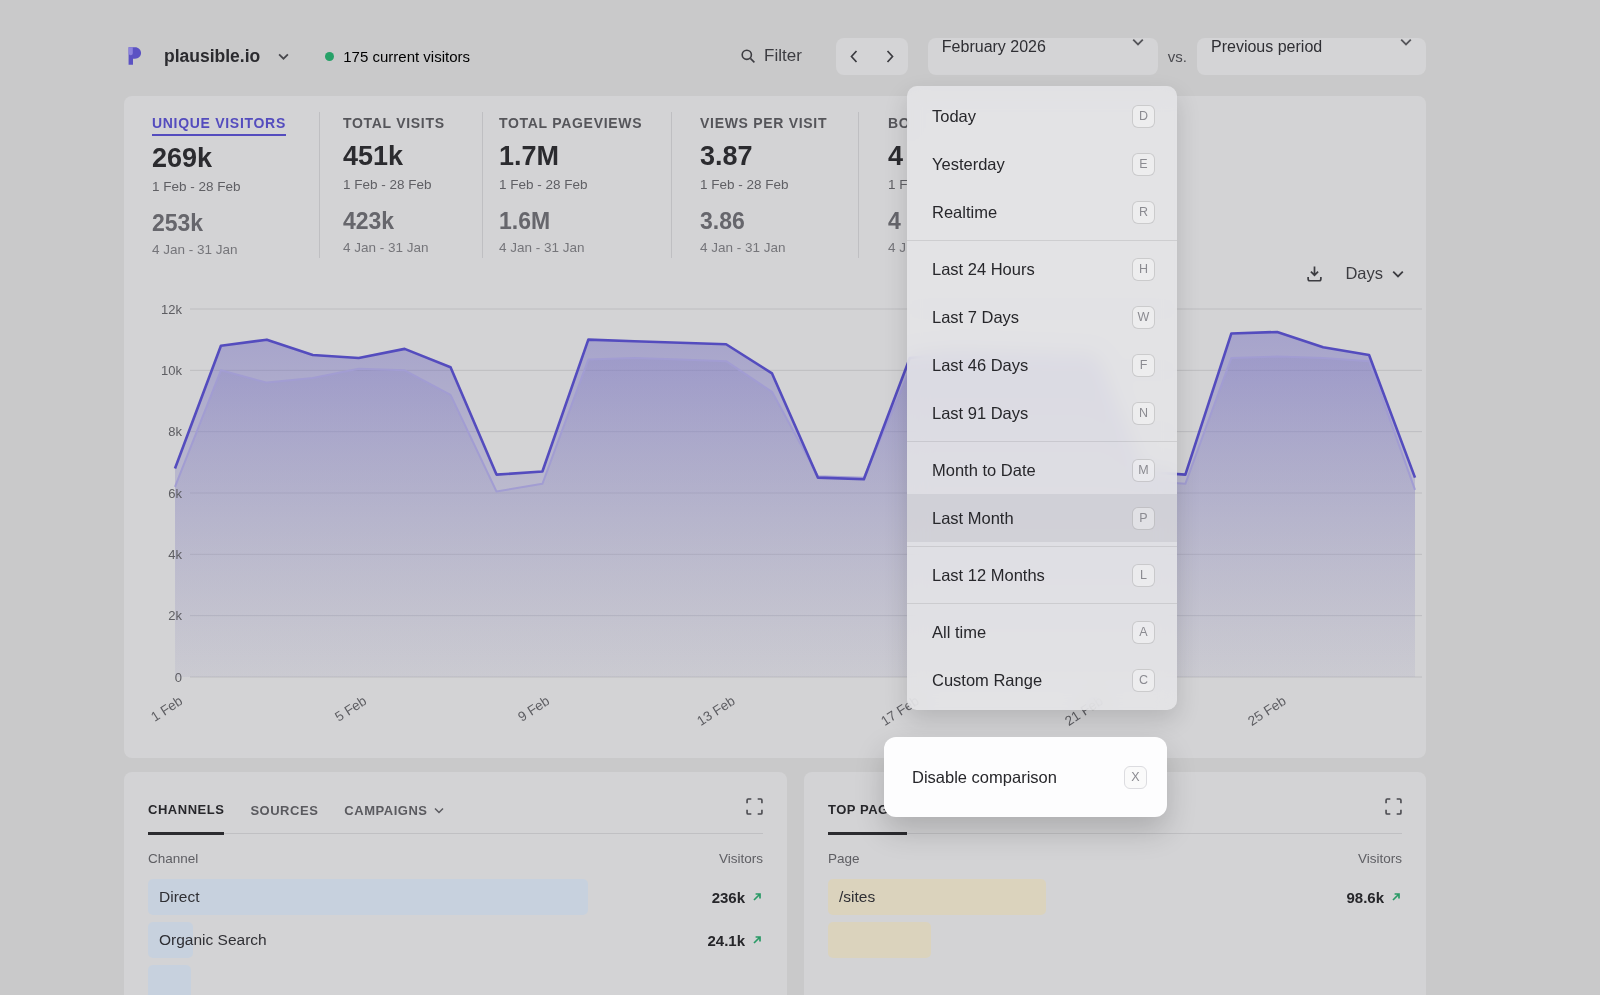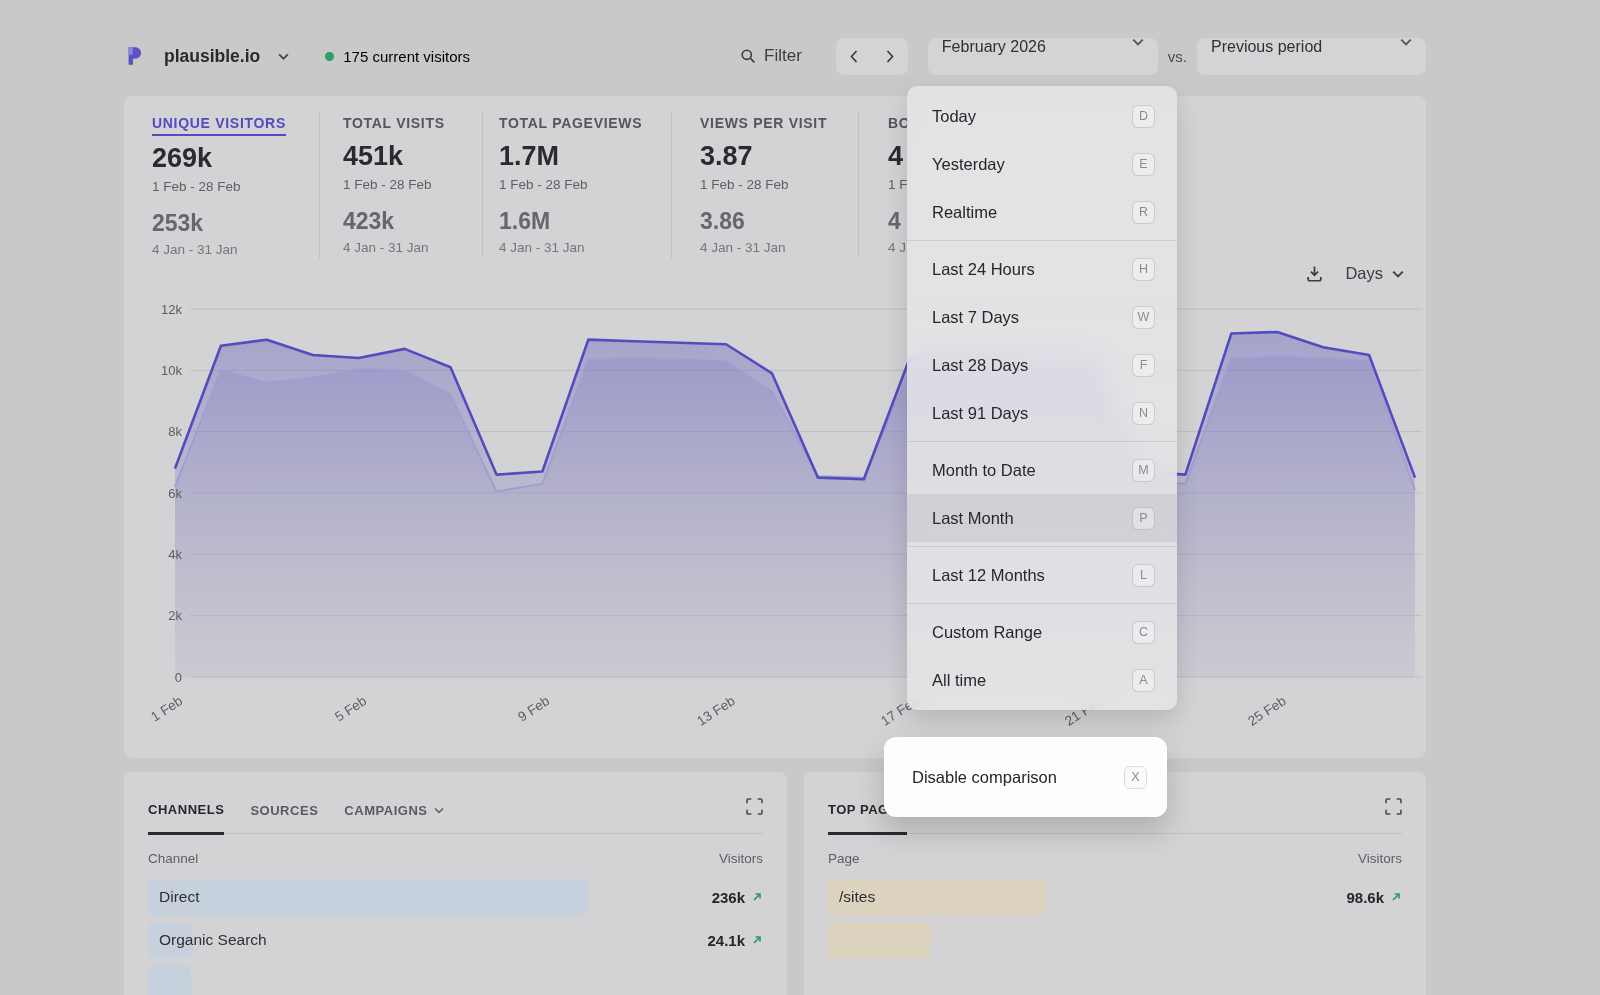--- a/index.html
+++ b/index.html
@@ -352,21 +352,21 @@
     <div class="menu-group">
       <div class="menu-item">
         <span>Last 24 Hours</span>
         <span class="key-badge">H</span>
       </div>
       <div class="menu-item">
         <span>Last 7 Days</span>
         <span class="key-badge">W</span>
       </div>
       <div class="menu-item">
-        <span>Last 28 Days</span>
+        <span>Last 46 Days</span>
         <span class="key-badge">F</span>
       </div>
       <div class="menu-item">
         <span>Last 91 Days</span>
         <span class="key-badge">N</span>
       </div>
     </div>
     <div class="menu-group">
       <div class="menu-item">
         <span>Month to Date</span>
@@ -378,26 +378,26 @@
       </div>
     </div>
     <div class="menu-group">
       <div class="menu-item">
         <span>Last 12 Months</span>
         <span class="key-badge">L</span>
       </div>
     </div>
     <div class="menu-group">
       <div class="menu-item">
+        <span>All time</span>
+        <span class="key-badge">A</span>
+      </div>
+      <div class="menu-item">
         <span>Custom Range</span>
         <span class="key-badge">C</span>
-      </div>
-      <div class="menu-item">
-        <span>All time</span>
-        <span class="key-badge">A</span>
       </div>
     </div>
   </div>
 
   <div class="comparison-menu">
     <div class="menu-item">
       <span>Disable comparison</span>
       <span class="key-badge">X</span>
     </div>
   </div>

